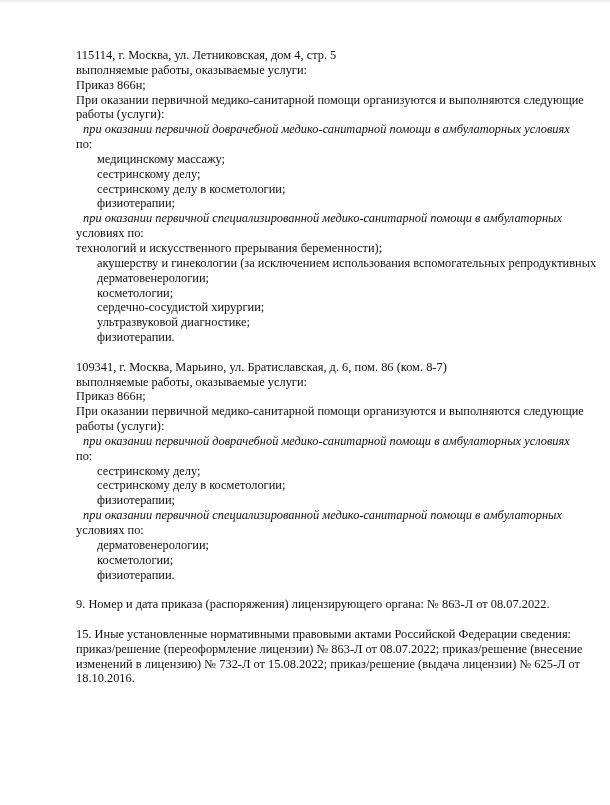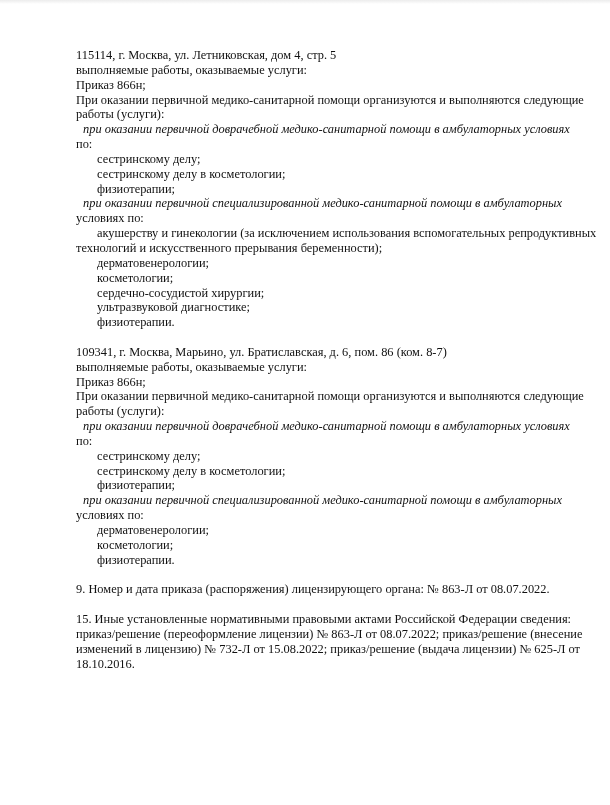--- a/index.html
+++ b/index.html
@@ -43,27 +43,28 @@
 <div class="page">
 
   <div>
     <span class="line">115114, г. Москва, ул. Летниковская, дом 4, стр. 5</span>
     <span class="line">выполняемые работы, оказываемые услуги:</span>
     <span class="line">Приказ 866н;</span>
     <span class="line">При оказании первичной медико-санитарной помощи организуются и выполняются следующие</span>
     <span class="line">работы (услуги):</span>
     <span class="line ind1">при оказании первичной доврачебной медико-санитарной помощи в амбулаторных условиях</span>
     <span class="line">по:</span>
+    <span class="line ind2">медицинскому массажу;</span>
     <span class="line ind2">сестринскому делу;</span>
     <span class="line ind2">сестринскому делу в косметологии;</span>
     <span class="line ind2">физиотерапии;</span>
     <span class="line ind1">при оказании первичной специализированной медико-санитарной помощи в амбулаторных</span>
     <span class="line">условиях по:</span>
+    <span class="line">технологий и искусственного прерывания беременности);</span>
     <span class="line ind2">акушерству и гинекологии (за исключением использования вспомогательных репродуктивных</span>
-    <span class="line">технологий и искусственного прерывания беременности);</span>
     <span class="line ind2">дерматовенерологии;</span>
     <span class="line ind2">косметологии;</span>
     <span class="line ind2">сердечно-сосудистой хирургии;</span>
     <span class="line ind2">ультразвуковой диагностике;</span>
     <span class="line ind2">физиотерапии.</span>
   </div>
 
   <span class="blank"></span>
 
   <div>

